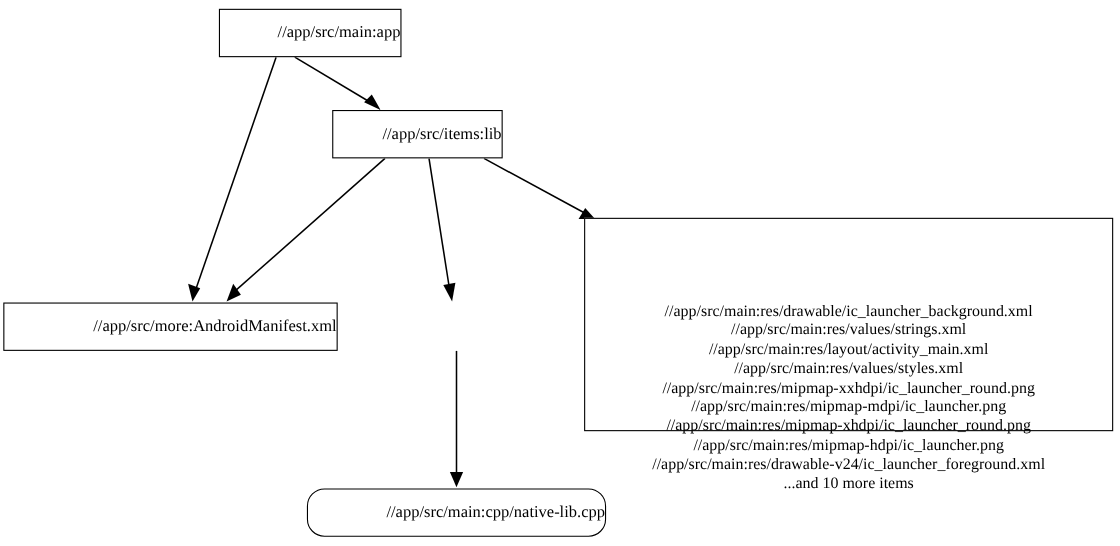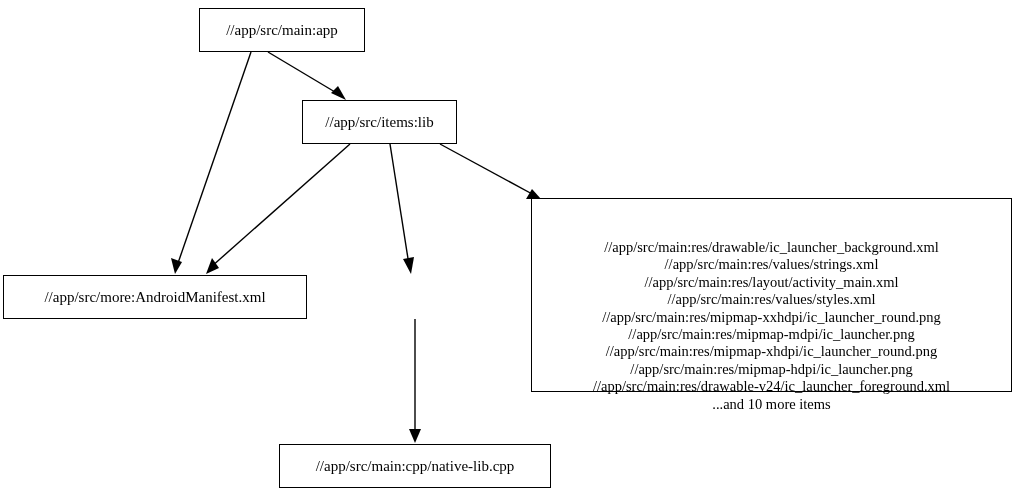--- a/index.html
+++ b/index.html
@@ -15,38 +15,39 @@
     font-family: "Liberation Serif", serif;
     overflow: hidden;
   }
   .node {
     position: absolute;
     box-sizing: border-box;
     border: 1px solid #000000;
     background: #ffffff;
     display: flex;
     align-items: center;
-    justify-content: center;
+    justify-content: flex-end;
     text-align: center;
     color: #000000;
     font-family: "Liberation Serif", serif;
     font-size: 15px;
     line-height: 17px;
     white-space: pre;
   }
   .node.multiline {
     display: block;
     padding-top: 6px;
   }
   .node.multiline .lines {
     display: block;
     text-align: center;
     white-space: pre;
     font-size: 14.5px;
     line-height: 17.4px;
+    margin-top: 36px;
   }
   svg.edges {
     position: absolute;
     left: 0;
     top: 0;
     width: 1018px;
     height: 496px;
     pointer-events: none;
   }
 </style>
@@ -93,17 +94,17 @@
 //app/src/main:res/layout/activity_main.xml
 //app/src/main:res/values/styles.xml
 //app/src/main:res/mipmap-xxhdpi/ic_launcher_round.png
 //app/src/main:res/mipmap-mdpi/ic_launcher.png
 //app/src/main:res/mipmap-xhdpi/ic_launcher_round.png
 //app/src/main:res/mipmap-hdpi/ic_launcher.png
 //app/src/main:res/drawable-v24/ic_launcher_foreground.xml
 ...and 10 more items</span>
   </div>
 
-  <div class="node" style="left:279px; top:444px; width:272px; height:44px;">
+  <div class="node" style="left:279px; top:444px; width:272px; height:44px;border-radius:16px;">
     <span>//app/src/main:cpp/native-lib.cpp</span>
   </div>
 
 </div>
 
 </body></html>

